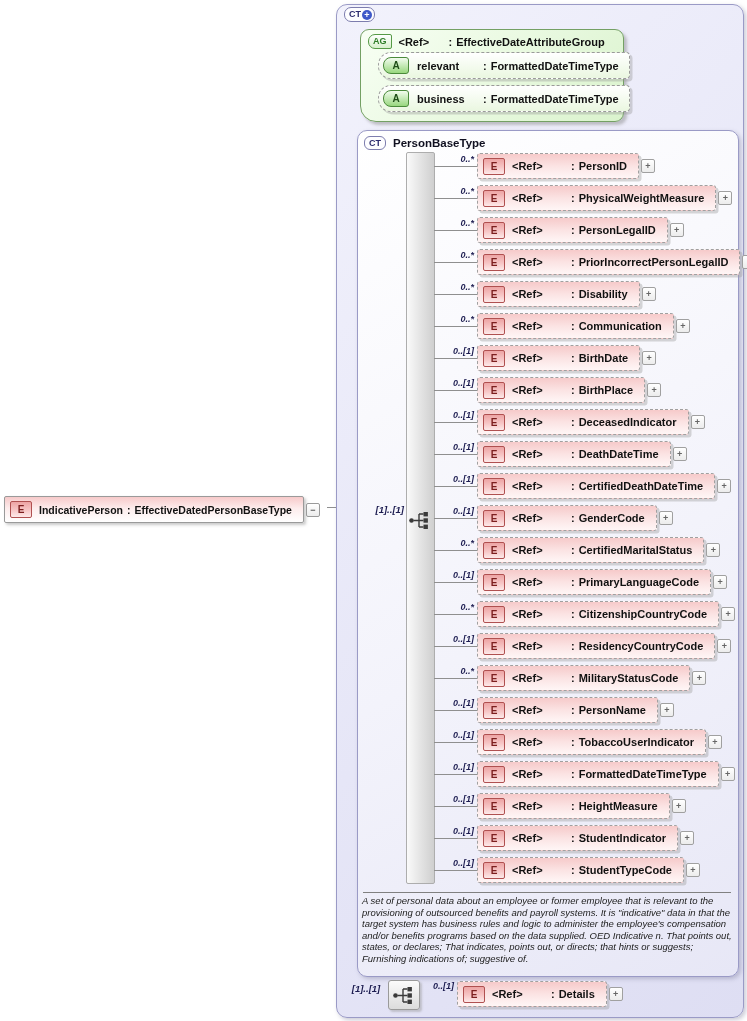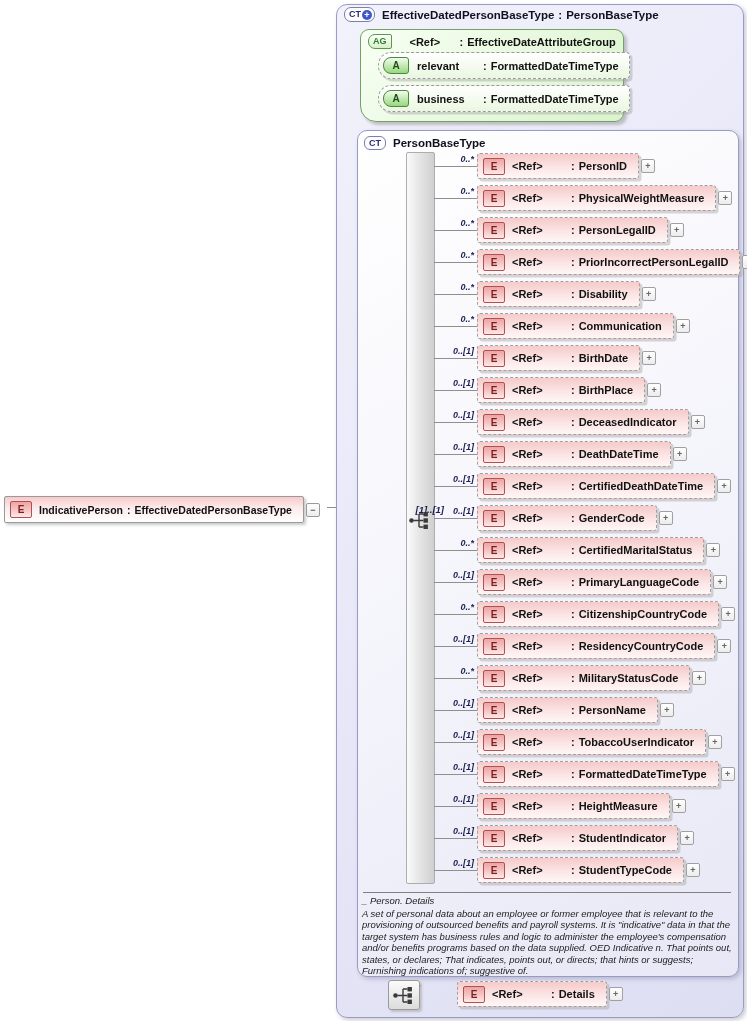--- a/index.html
+++ b/index.html
@@ -57,21 +57,21 @@
               border:1px solid #9a9ac6;border-radius:11px;
               box-shadow:2px 2px 4px rgba(120,120,150,.4);}
   .panel-header{position:absolute;left:344px;top:7px;display:flex;align-items:center;gap:7px;
                 font:bold 11.5px "Liberation Sans",sans-serif;color:#101020;white-space:nowrap;}
 
   
   .ag-box{position:absolute;left:360px;top:29px;width:262px;height:91px;
           background:linear-gradient(135deg,#f8fff4,#daf3cd);
           border:1px solid #74a064;border-radius:9px 9px 9px 16px;
           box-shadow:3px 3px 3px rgba(130,130,130,.45);}
-  .ag-header{position:absolute;left:368px;top:34px;display:flex;align-items:center;gap:18px;
+  .ag-header{position:absolute;left:368px;top:34px;display:flex;align-items:center;gap:7px;
              font:bold 11px "Liberation Sans",sans-serif;color:#111;white-space:nowrap;}
   .ag-header .ref{display:inline-block;width:46px;}
   .attr-box{position:absolute;height:25px;display:inline-flex;align-items:center;
             padding:0 10px 0 4px;background:linear-gradient(#ffffff,#eaf7e0);
             border:1px dashed #9a9a9a;border-radius:13px 4px 4px 13px;white-space:nowrap;
             box-shadow:2.5px 2.5px 0 rgba(150,150,150,.38);
             font:bold 11px "Liberation Sans",sans-serif;color:#111;}
   #attr-validfrom{left:378px;top:52px;}
   #attr-validto{left:378px;top:85px;}
   .attr-box .aname{display:inline-block;width:62px;}
@@ -80,21 +80,21 @@
   .ct-box{position:absolute;left:357px;top:130px;width:380px;height:845px;
           background:linear-gradient(150deg,#ffffff,#f3f3fb 55%,#e7e7f6);
           border:1px solid #9a9ac6;border-radius:10px;
           box-shadow:2px 2px 4px rgba(120,120,150,.4);}
   .ct-header{position:absolute;left:364px;top:136px;display:flex;align-items:center;gap:7px;
              font:bold 11.5px "Liberation Sans",sans-serif;color:#101020;}
   .seq-bar{position:absolute;left:406px;top:152px;width:27px;height:730px;
            background:linear-gradient(to right,#fafafa,#e6e6e6 45%,#cfcfcf);
            border:1px solid #adadad;border-radius:2px;}
   .seq-fork{position:absolute;left:408px;top:510px;}
-  .seq-card{position:absolute;font:italic bold 9.5px "Liberation Sans",sans-serif;color:#1c1c50;padding-left:40px;}
+  .seq-card{position:absolute;font:italic bold 9.5px "Liberation Sans",sans-serif;color:#1c1c50;}
   #card-basetype{left:358px;top:504px;width:46px;text-align:right;}
 
   
   .el-row{position:absolute;left:404px;height:26px;width:343px;}
   .el-row .card{position:absolute;left:0;top:1px;width:70px;text-align:right;
                 font:italic bold 9px "Liberation Sans",sans-serif;color:#1c1c50;}
   .el-row .rowline{left:30px;top:13px;width:43px;}
   .el-box{position:absolute;left:73px;top:0;height:24px;display:inline-flex;align-items:center;
           padding:0 11px 0 5px;white-space:nowrap;
           background:linear-gradient(#f6caca,#fbe3e3 50%,#fff6f6);
@@ -140,21 +140,20 @@
   <div class="hline" id="conn-hbottom"></div>
   <div class="hline" id="conn-hseq"></div>
   <div class="hline" id="conn-husera"></div>
 
   <div class="type-panel"></div>
   <div class="panel-header">
     <span class="ctplus">
         <span class="ct-txt">CT</span>
         <span class="plus-circle">+</span>
       </span>
-    <span><span>EffectiveDatedPersonBaseType</span><span class="tsep">:</span><span>PersonBaseType</span></span>
   </div>
 
   <div class="ag-box"></div>
   <div class="ag-header">
     <span class="ag-badge">AG</span>
     <span><span class="ref">&lt;Ref&gt;</span><span class="tsep">:</span><span>EffectiveDateAttributeGroup</span></span>
   </div>
   <div class="attr-box" id="attr-validfrom">
     <span class="a-badge">A</span>
     <span class="aname">relevant</span>
@@ -458,21 +457,20 @@
       <span class="ref">&lt;Ref&gt;</span>
       <span class="tsep">:</span>
       <span>StudentTypeCode</span>
       <span class="plus-box">+</span>
     </div>
   </div>
 </div>
 
   <div class="doc-sep"></div>
   <div class="doc-note">
-    <div class="doc-title">_ Person. Details</div>
     <div>A set of personal data about an employee or former employee that is relevant to the provisioning of outsourced benefits and payroll systems. It is "indicative" data in that the target system has business rules and logic to administer the employee's compensation and/or benefits programs based on the data supplied. OED Indicative n. That points out, states, or declares; That indicates, points out, or directs; that hints or suggests; Furnishing indications of; suggestive of.</div>
   </div>
 
   <span class="seq-card" id="card-ext">[1]..[1]</span>
   <div class="seq-box">
     <svg width="25" height="21" viewBox="0 0 25 21">
         <circle cx="3.5" cy="10.5" r="2.3" fill="#3a3a3a"></circle>
         <path d="M5.5 10.5 H11 M11 4 V17 M11 4 H15.5 M11 10.5 H15.5 M11 17 H15.5" stroke="#3a3a3a" stroke-width="1.4" fill="none"></path>
         <rect x="15.5" y="2" width="4.4" height="4.4" fill="#3a3a3a"></rect>
         <rect x="15.5" y="8.3" width="4.4" height="4.4" fill="#3a3a3a"></rect>

